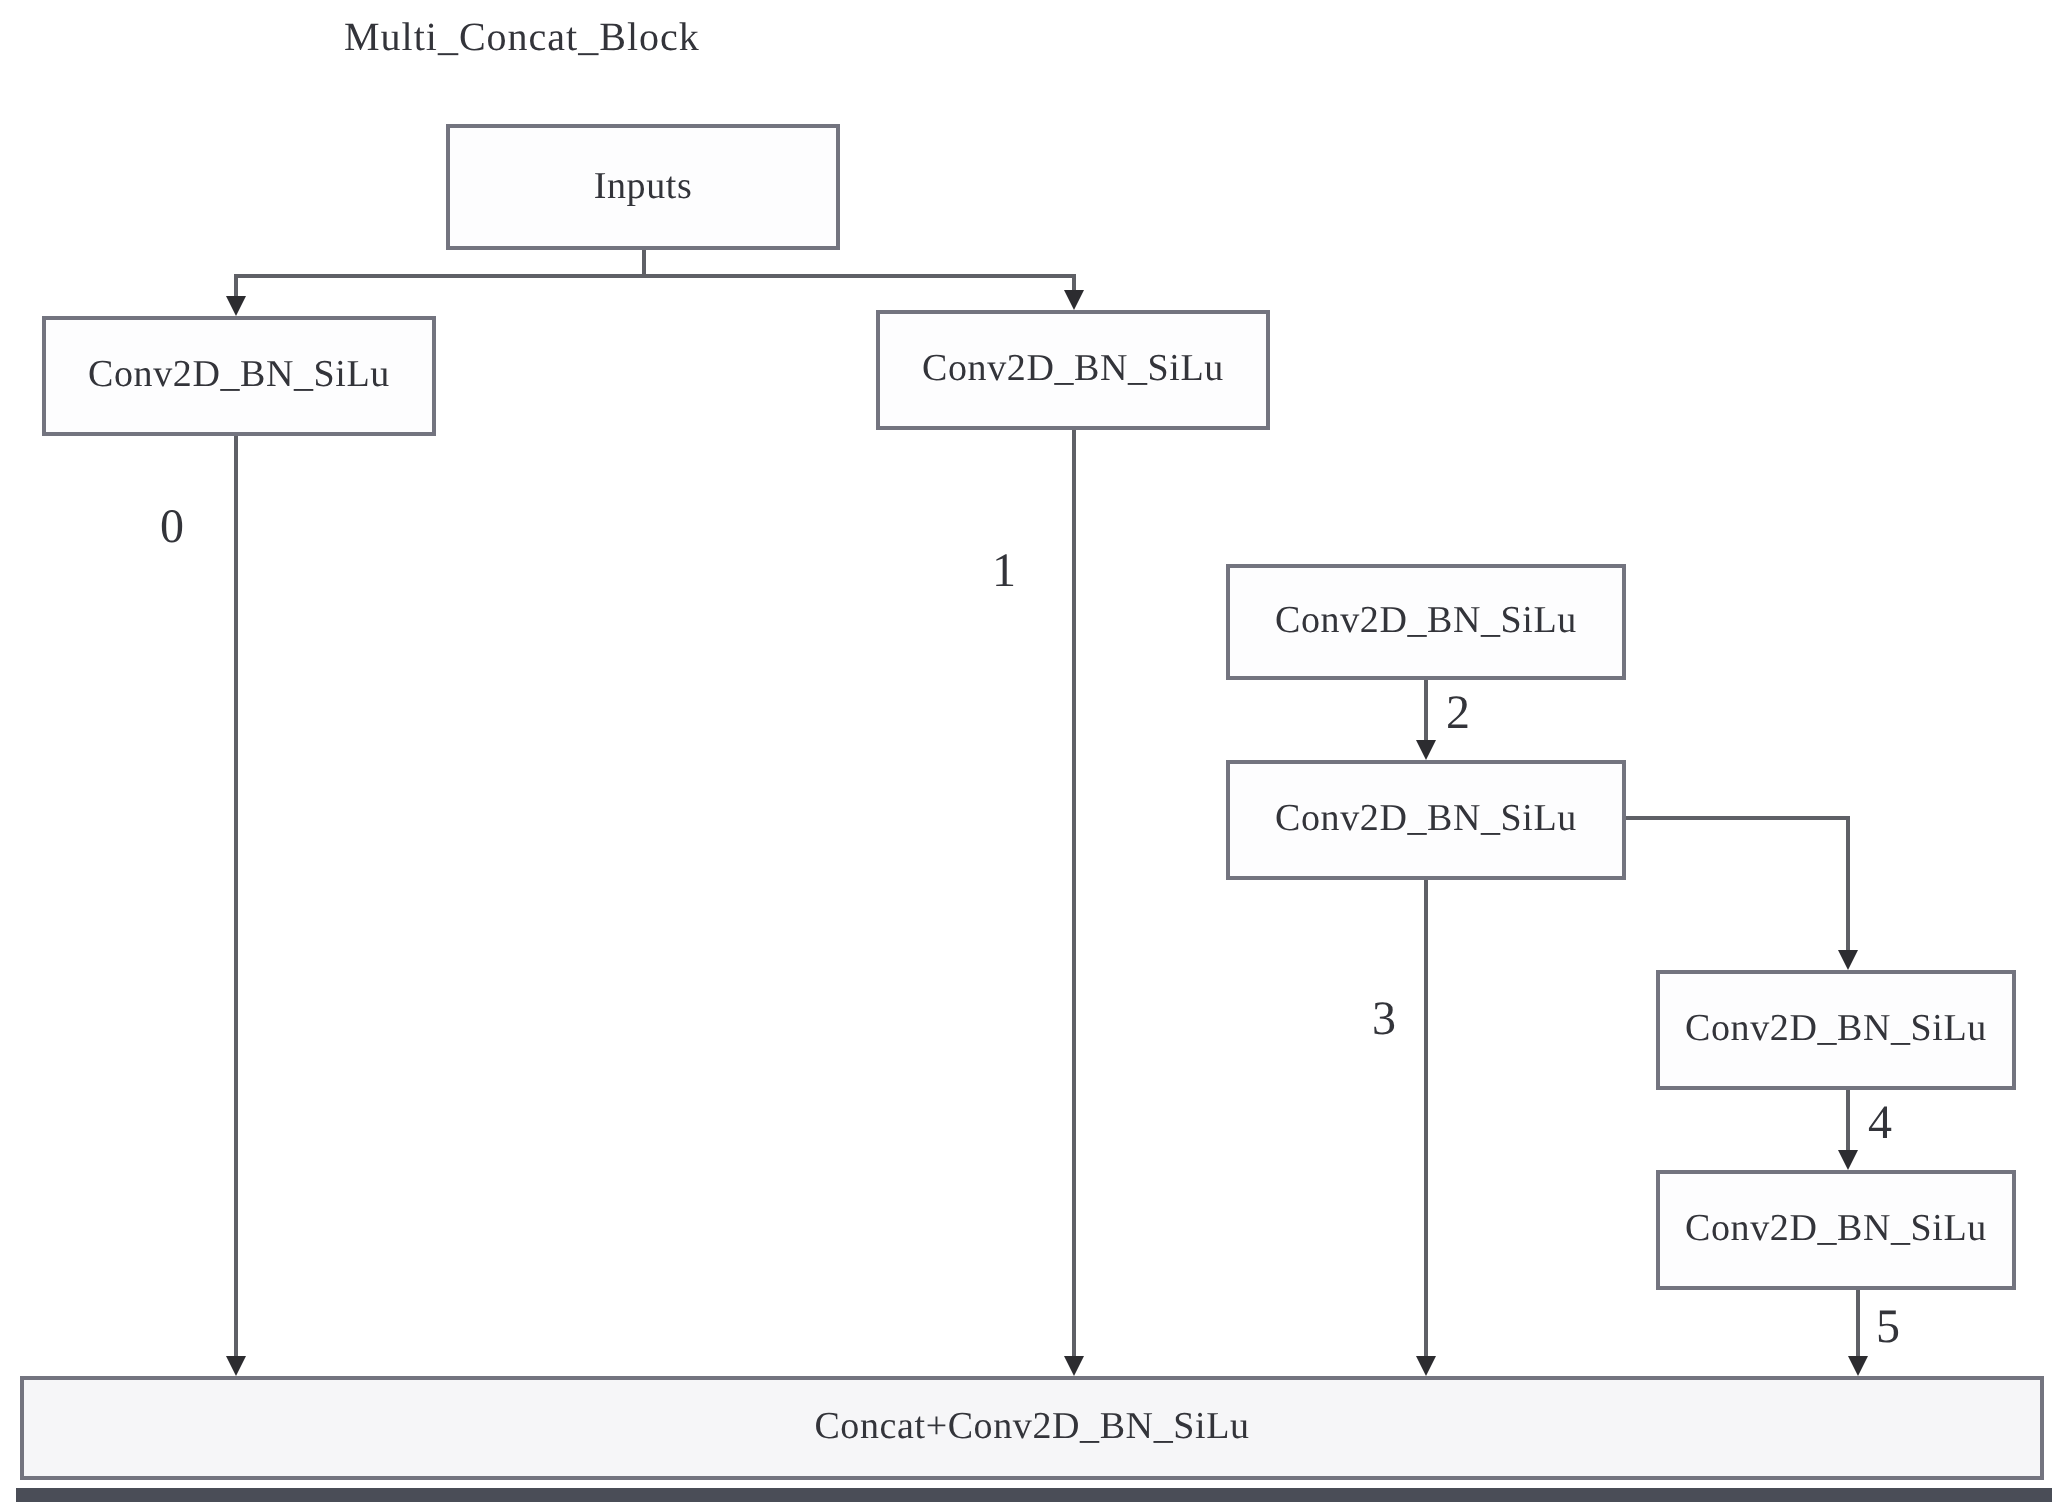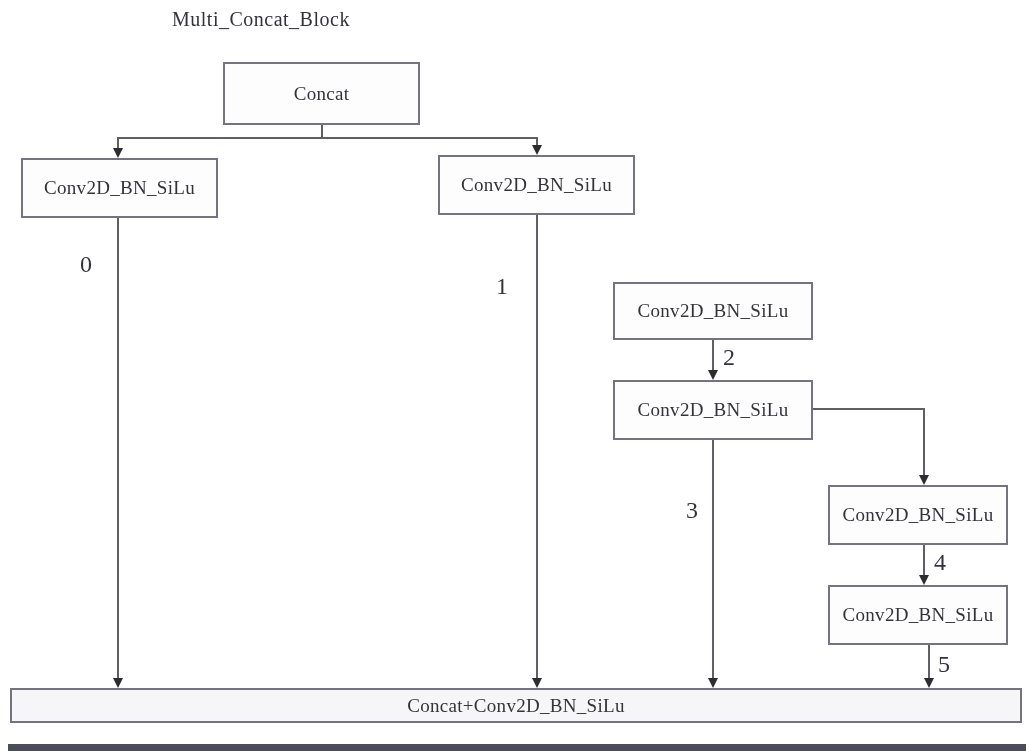--- a/index.html
+++ b/index.html
@@ -56,21 +56,21 @@
   .bottom-bar{position:absolute;background:var(--bottom-bar);}
 </style>
 </head>
 <body>
 
 <div id="canvas">
 
   <div class="title" style="left:172px;top:8px;text-align:right;">Multi_Concat_Block</div>
 
   <div class="box" style="left:223px;top:62px;width:197px;height:63px;">
-    <span>Concat</span>
+    <span>Inputs</span>
   </div>
 
   <div class="box" style="left:21px;top:158px;width:197px;height:60px;">
     <span>Conv2D_BN_SiLu</span>
   </div>
 
   <div class="box" style="left:438px;top:155px;width:197px;height:60px;">
     <span>Conv2D_BN_SiLu</span>
   </div>
 
@@ -83,21 +83,21 @@
   </div>
 
   <div class="box" style="left:828px;top:485px;width:180px;height:60px;">
     <span>Conv2D_BN_SiLu</span>
   </div>
 
   <div class="box" style="left:828px;top:585px;width:180px;height:60px;">
     <span>Conv2D_BN_SiLu</span>
   </div>
 
-  <div class="box concat" style="left:10px;top:688px;width:1012px;height:35px;">
+  <div class="box concat" style="left:10px;top:688px;width:1012px;height:52px;">
     <span>Concat+Conv2D_BN_SiLu</span>
   </div>
 
   <div class="bottom-bar" style="left:8px;top:744px;width:1018px;height:7px;"></div>
 
   <div class="line" style="left:321px;top:125px;width:2px;height:13px;"></div>
   <div class="line" style="left:117px;top:137px;width:421px;height:2px;"></div>
   <div class="line" style="left:117px;top:137px;width:2px;height:12px;"></div>
   <div class="arrow" style="left:113px;top:148px;"></div>
   <div class="line" style="left:536px;top:137px;width:2px;height:9px;"></div>

